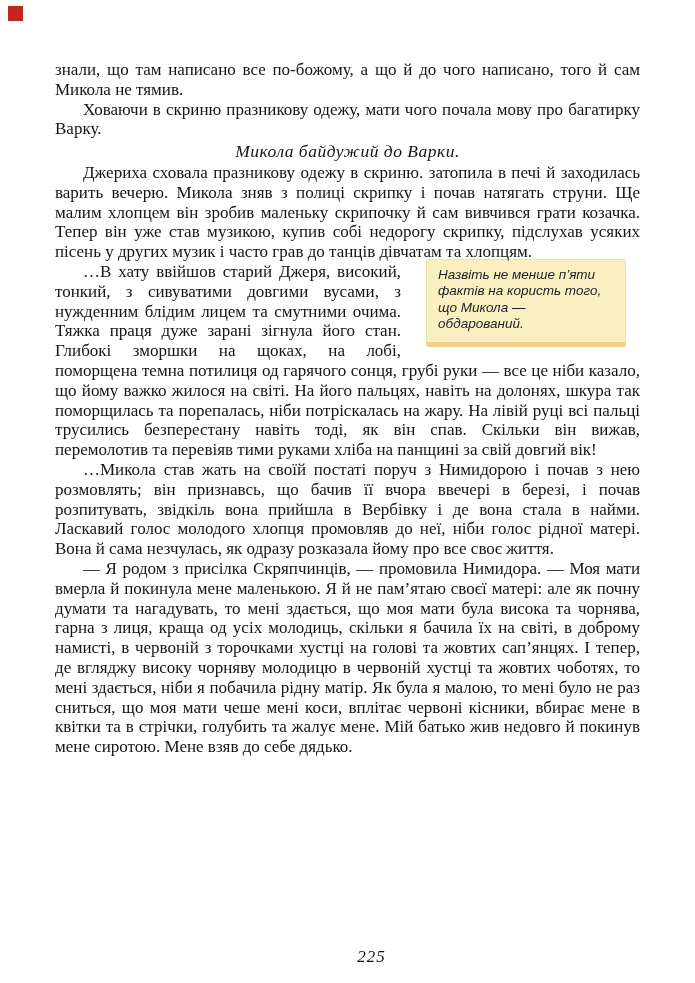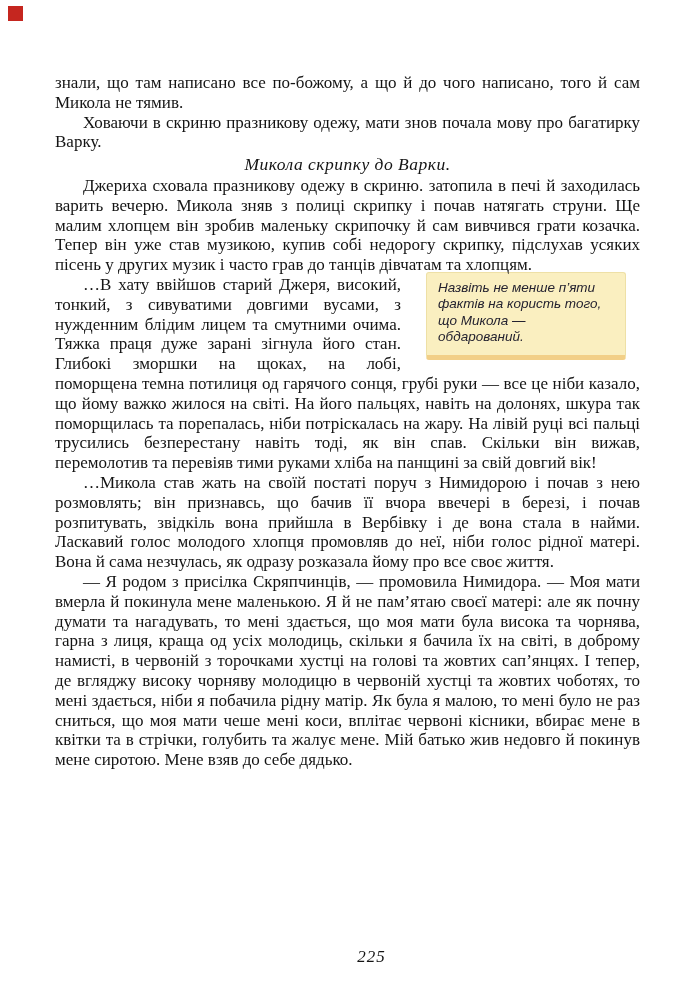--- a/index.html
+++ b/index.html
@@ -10,21 +10,21 @@
     overflow:hidden;
     font-family:"Liberation Serif","DejaVu Serif",serif;
     color:#141414;
   }
   .corner-marker{
     position:absolute;left:8px;top:6px;
     width:15px;height:15px;
     background:#c5261f;
   }
   .content{
-    position:absolute;left:55px;top:73px;
+    position:absolute;left:55px;top:60px;
     width:585px;
     font-size:17px;line-height:19.8px;
     text-align:justify;
   }
   .para{margin:0;}
   .para.indent{text-indent:28px;}
   .heading{
     margin:3px 0 1px 0;
     font-size:17.5px;font-weight:500;font-style:italic;
     text-align:center;letter-spacing:.5px;
@@ -60,23 +60,23 @@
 <body>
 
 <div class="page">
 
   <div class="corner-marker"></div>
 
   <div class="content">
 
     <div class="para">знали, що там написано все по-божому, а що й до чого написано, того й сам Микола не тямив.</div>
 
-    <div class="para indent">Ховаючи в скриню празникову одежу, мати знов почала мову про багатирку Варку.</div>
+    <div class="para indent">Ховаючи в скриню празникову одежу, мати чого почала мову про багатирку Варку.</div>
 
-    <h2 class="heading">Микола скрипку до Варки.</h2>
+    <h2 class="heading">Микола байдужий до Варки.</h2>
 
     <div class="para indent">Джериха сховала празникову одежу в скриню. затопила в печі й заходилась варить вечерю. Микола зняв з полиці скрипку і почав натягать струни. Ще малим хлопцем він зробив маленьку скрипочку й сам вивчився грати козачка. Тепер він уже став музикою, купив собі недорогу скрипку, підслухав усяких пісень у других музик і часто грав до танців дівчатам та хлопцям.</div>
 
     <div class="para indent">
       <aside class="callout">
         <div class="callout-text">Назвіть не менше п’яти
 фактів на користь того,
 що Микола —
 обдарований.</div>
       </aside>

